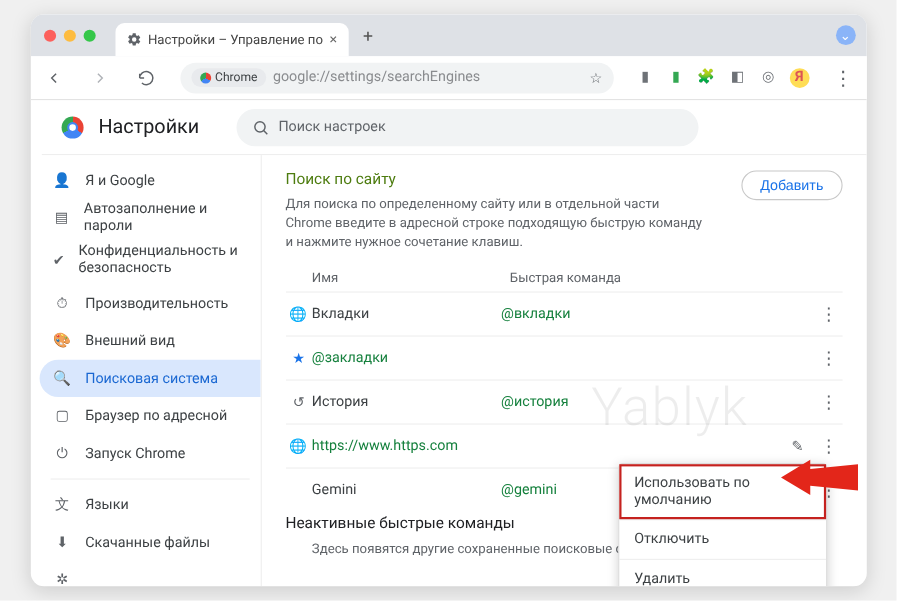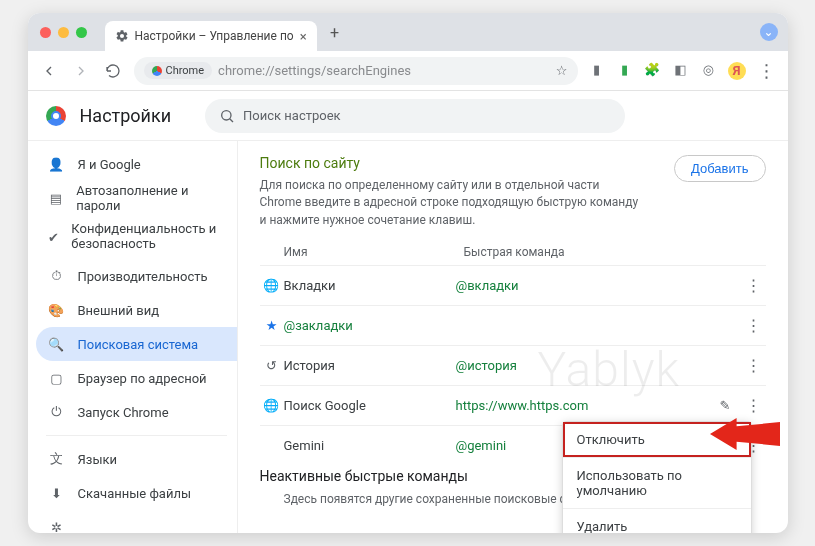--- a/index.html
+++ b/index.html
@@ -53,21 +53,21 @@
   .newtab{width:24px;height:24px;display:flex;align-items:center;justify-content:center;color:#555;font-size:16px;margin-left:6px;align-self:center;}
   .windown{position:absolute;right:10px;top:10px;width:18px;height:18px;background:#8ab4f8;border-radius:50%;display:flex;align-items:center;justify-content:center;color:#fff;font-size:12px;}
   
   .toolbar {
     height: 40px;
     background:#fff;
     border-bottom:1px solid #e3e3e3;
     display:flex;
     align-items:center;
     padding: 0 10px;
-    gap:10px;
+    gap:20px;
   }
   .navbtn{width:22px;height:22px;color:#5f6368;display:flex;align-items:center;justify-content:center;}
   .navbtn svg{width:16px;height:16px;}
   .omnibox{
     flex:1;
     height:28px;
     background:#f1f3f4;
     border-radius:14px;
     display:flex;
     align-items:center;
@@ -83,20 +83,21 @@
   .exticons span{width:18px;text-align:center;font-size:13px;}
   .yico{width:18px;height:18px;border-radius:50%;background:#ffdd55;display:inline-flex;align-items:center;justify-content:center;font-size:10px;font-weight:bold;color:#d55;}
   
   .apphead{
     height:50px;
     display:flex;
     align-items:center;
     padding:0 18px;
     gap:14px;
     border-bottom:1px solid #eee;
+    margin-left:10px;
   }
   .chromelogo{width:20px;height:20px;border-radius:50%;
     background: conic-gradient(#ea4335 0 120deg,#4285f4 120deg 240deg,#34a853 240deg 360deg);
     position:relative;}
   .chromelogo::after{content:"";position:absolute;inset:5px;border-radius:50%;background:#fff;border:2px solid #4285f4;}
   .apptitle{font-size:18px;color:#202124;}
   .searchbox{
     flex:1;max-width:420px;height:34px;border-radius:18px;background:#f1f3f4;
     display:flex;align-items:center;padding:0 14px;color:#5f6368;gap:8px;font-size:13px;
     margin-left:20px;
@@ -194,21 +195,21 @@
     <div class="navbtn">
         <svg viewBox="0 0 24 24" fill="none" stroke="#5f6368" stroke-width="2">
           <path d="M3 12a9 9 0 1 1 3 6.7M3 12V6m0 6h6"></path>
         </svg>
       </div>
     <div class="omnibox">
       <span class="chip">
         <span style="width:10px;height:10px;border-radius:50%;background:conic-gradient(#ea4335 0 120deg,#4285f4 120deg 240deg,#34a853 240deg 360deg);"></span>
         <span>Chrome</span>
       </span>
-      <span class="url">chrome://settings/searchEngines</span>
+      <span class="url">google://settings/searchEngines</span>
       <span class="star">☆</span>
     </div>
     <div class="exticons">
       <span>▮</span>
       <span style="color:#34a853;">▮</span>
       <span>🧩</span>
       <span>◧</span>
       <span>◎</span>
       <span class="yico">Я</span>
     </div>
@@ -302,40 +303,39 @@
         <span class="more">⋮</span>
       </div>
       <div class="row">
         <span class="ic">↺</span>
         <span class="name">История</span>
         <span class="shortcut">@история</span>
         <span class="more">⋮</span>
       </div>
       <div class="row">
         <span class="ic">🌐</span>
-        <span class="name">Поиск Google</span>
         <span class="shortcut">https://www.https.com</span>
         <span class="pencil">✎</span>
         <span class="more">⋮</span>
       </div>
       <div class="row">
         <span class="ic">&nbsp;</span>
         <span class="name">Gemini</span>
         <span class="shortcut">@gemini</span>
         <span class="more">⋮</span>
       </div>
 
       <div class="subsection">
         <div class="subhead">Неактивные быстрые команды</div>
         <div class="subdesc">Здесь появятся другие сохраненные поисковые системы</div>
       </div>
 
       <div class="menu">
+        <div class="mi">Использовать по умолчанию</div>
         <div class="mi">Отключить</div>
-        <div class="mi">Использовать по умолчанию</div>
         <div class="mi">Удалить</div>
       </div>
 
       <svg class="arrow" viewBox="0 0 100 70">
         <polygon points="0,35 38,12 38,24 100,18 100,52 38,46 38,58" fill="#e3261a"></polygon>
       </svg>
 
       <div class="wm">Yablyk</div>
     </div>
   </div>

